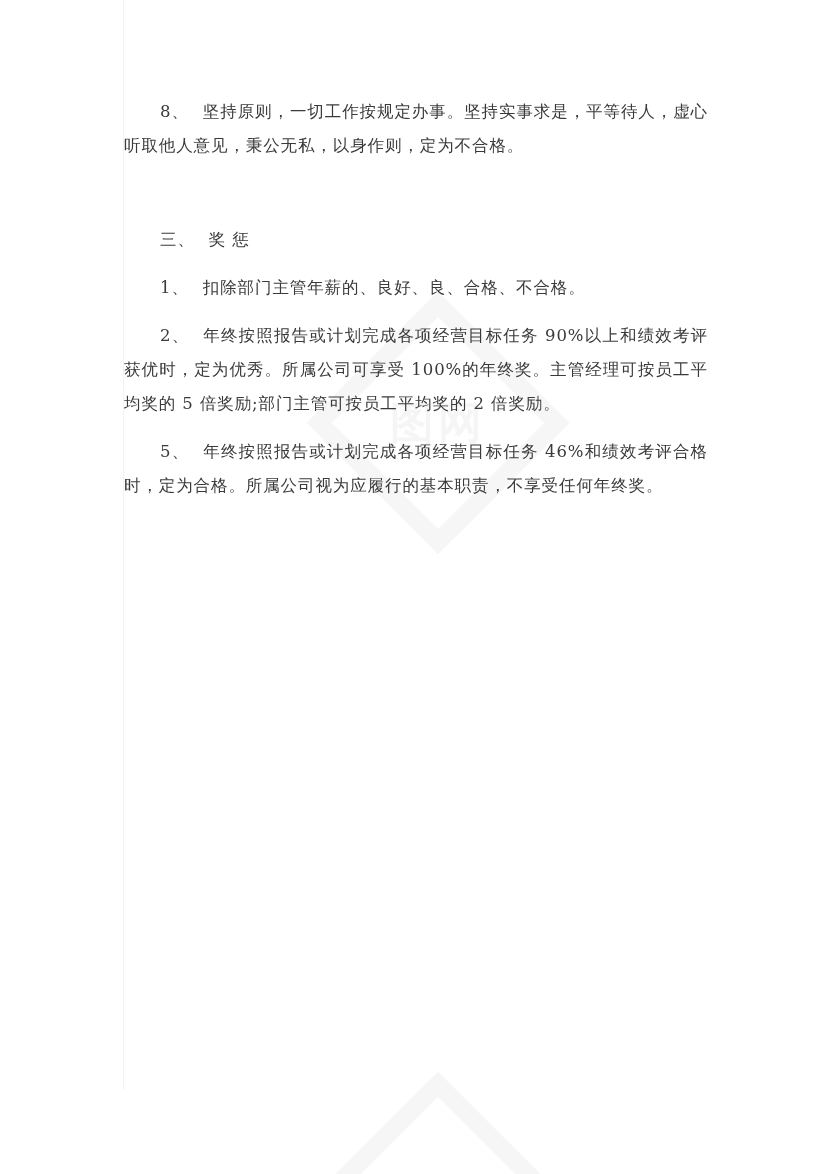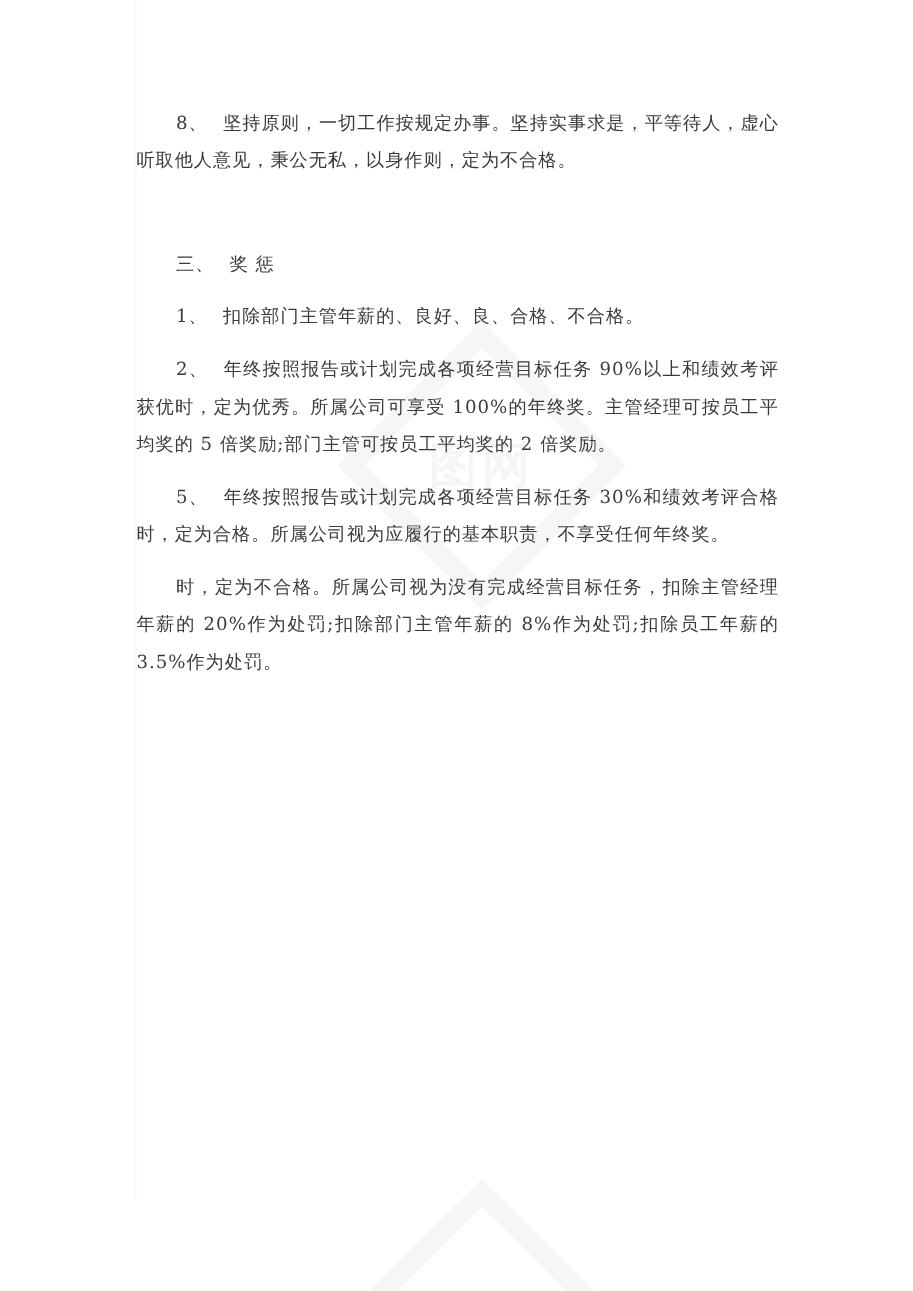--- a/index.html
+++ b/index.html
@@ -54,16 +54,15 @@
     <div class="wm-text">图网</div>
   </div>
 
   <div class="doc">
     <p class="para"><span class="num">8、</span><span>坚持原则，一切工作按规定办事。坚持实事求是，平等待人，虚心听取他人意见，秉公无私，以身作则，定为不合格。</span></p>
 
     <p class="para section-gap"><span class="num">三、</span><span>奖 惩</span></p>
 
     <p class="para"><span class="num">1、</span><span>扣除部门主管年薪的、良好、良、合格、不合格。</span></p>
     <p class="para"><span class="num">2、</span><span>年终按照报告或计划完成各项经营目标任务 90%以上和绩效考评获优时，定为优秀。所属公司可享受 100%的年终奖。主管经理可按员工平均奖的 5 倍奖励;部门主管可按员工平均奖的 2 倍奖励。</span></p>
-    <p class="para"><span class="num">5、</span><span>年终按照报告或计划完成各项经营目标任务 30%和绩效考评合格时，定为合格。所属公司视为应履行的基本职责，不享受任何年终奖。</span></p>
-    <p class="para"><span>时，定为不合格。所属公司视为没有完成经营目标任务，扣除主管经理年薪的 20%作为处罚;扣除部门主管年薪的 8%作为处罚;扣除员工年薪的 3.5%作为处罚。</span></p>
+    <p class="para"><span class="num">5、</span><span>年终按照报告或计划完成各项经营目标任务 46%和绩效考评合格时，定为合格。所属公司视为应履行的基本职责，不享受任何年终奖。</span></p>
   </div>
 </div>
 
 </body></html>

